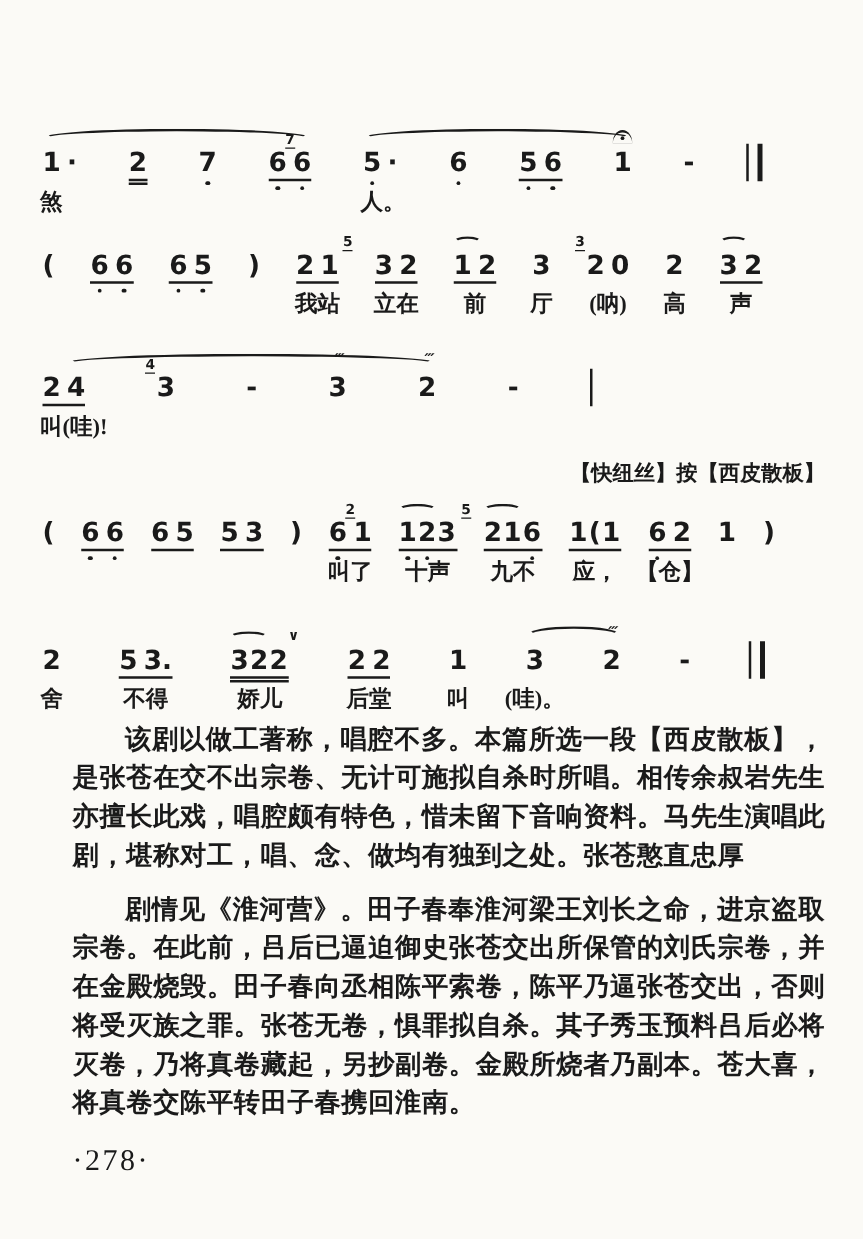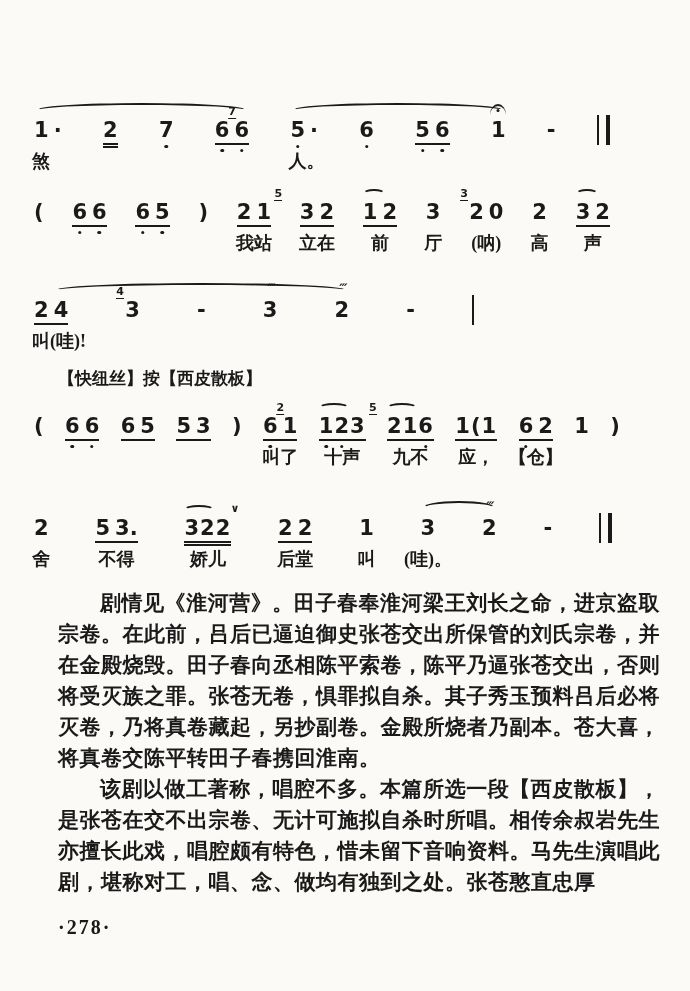--- a/index.html
+++ b/index.html
@@ -85,27 +85,27 @@
   
   .shdr{
     font-size:17px;font-weight:bold;margin:0 0 0 24px;line-height:22px;
   }
   .para{
     font-size:21px;line-height:31px;font-weight:bold;
     margin:0 0 0 24px;text-align:justify;text-indent:2em;
     letter-spacing:0.5px;
   }
   .footer-row{margin:18px 0 0 24px;}
-  .pageno{font-size:20px;font-weight:bold;letter-spacing:2px;}
+  .pageno{font-size:24px;font-weight:normal;letter-spacing:2px;}
 
   #m0{margin-top:100px;}
   .shdr.h1{margin-top:14px;}
   #m1{margin-top:4px;}
   #m2{margin-top:20px;}
-  .shdr.h2{margin-top:10px;}
+  .shdr.h2{margin-top:10px;text-align:right;}
   #m3{margin-top:6px;}
   #m4{margin-top:24px;}
   .para.p1{margin-top:12px;}
 </style>
 </head>
 <body>
 
 <div class="page">
 
   <div class="mline" id="m0" style="width: 576px;">
@@ -172,20 +172,20 @@
       <span class="cell u1 u2 tight tie"><span class="notes"><span class="g">3</span><span class="g">2</span><span class="g">2</span></span><span class="caret">∨</span><span class="lyr">娇儿</span></span>
       <span class="cell u1"><span class="notes"><span class="g">2</span><span class="g">2</span></span><span class="lyr">后堂</span></span>
       <span class="cell"><span class="notes"><span class="g">1</span></span><span class="lyr">叫</span></span>
       <span class="cell"><span class="notes"><span class="g">3</span></span><span class="lyr">(哇)。</span></span>
       <span class="cell"><span class="notes"><span class="g">2</span></span><span class="trem">‴</span></span>
       <span class="cell"><span class="notes"><span class="g sym">-</span></span></span>
       <span class="cell bar-final"></span>
       <div class="slur" style="left: 387px; width: 76px; top: 3px;"></div>
     </div>
 
+  <p class="para p2">该剧以做工著称，唱腔不多。本篇所选一段【西皮散板】，是张苍在交不出宗卷、无计可施拟自杀时所唱。相传余叔岩先生亦擅长此戏，唱腔颇有特色，惜未留下音响资料。马先生演唱此剧，堪称对工，唱、念、做均有独到之处。张苍憨直忠厚</p>
   <p class="para p1">剧情见《淮河营》。田子春奉淮河梁王刘长之命，进京盗取宗卷。在此前，吕后已逼迫御史张苍交出所保管的刘氏宗卷，并在金殿烧毁。田子春向丞相陈平索卷，陈平乃逼张苍交出，否则将受灭族之罪。张苍无卷，惧罪拟自杀。其子秀玉预料吕后必将灭卷，乃将真卷藏起，另抄副卷。金殿所烧者乃副本。苍大喜，将真卷交陈平转田子春携回淮南。</p>
-  <p class="para p2">该剧以做工著称，唱腔不多。本篇所选一段【西皮散板】，是张苍在交不出宗卷、无计可施拟自杀时所唱。相传余叔岩先生亦擅长此戏，唱腔颇有特色，惜未留下音响资料。马先生演唱此剧，堪称对工，唱、念、做均有独到之处。张苍憨直忠厚</p>
 
   <div class="footer-row">
     <span class="pageno">·278·</span>
   </div>
 
 </div>
 
 </body></html>

